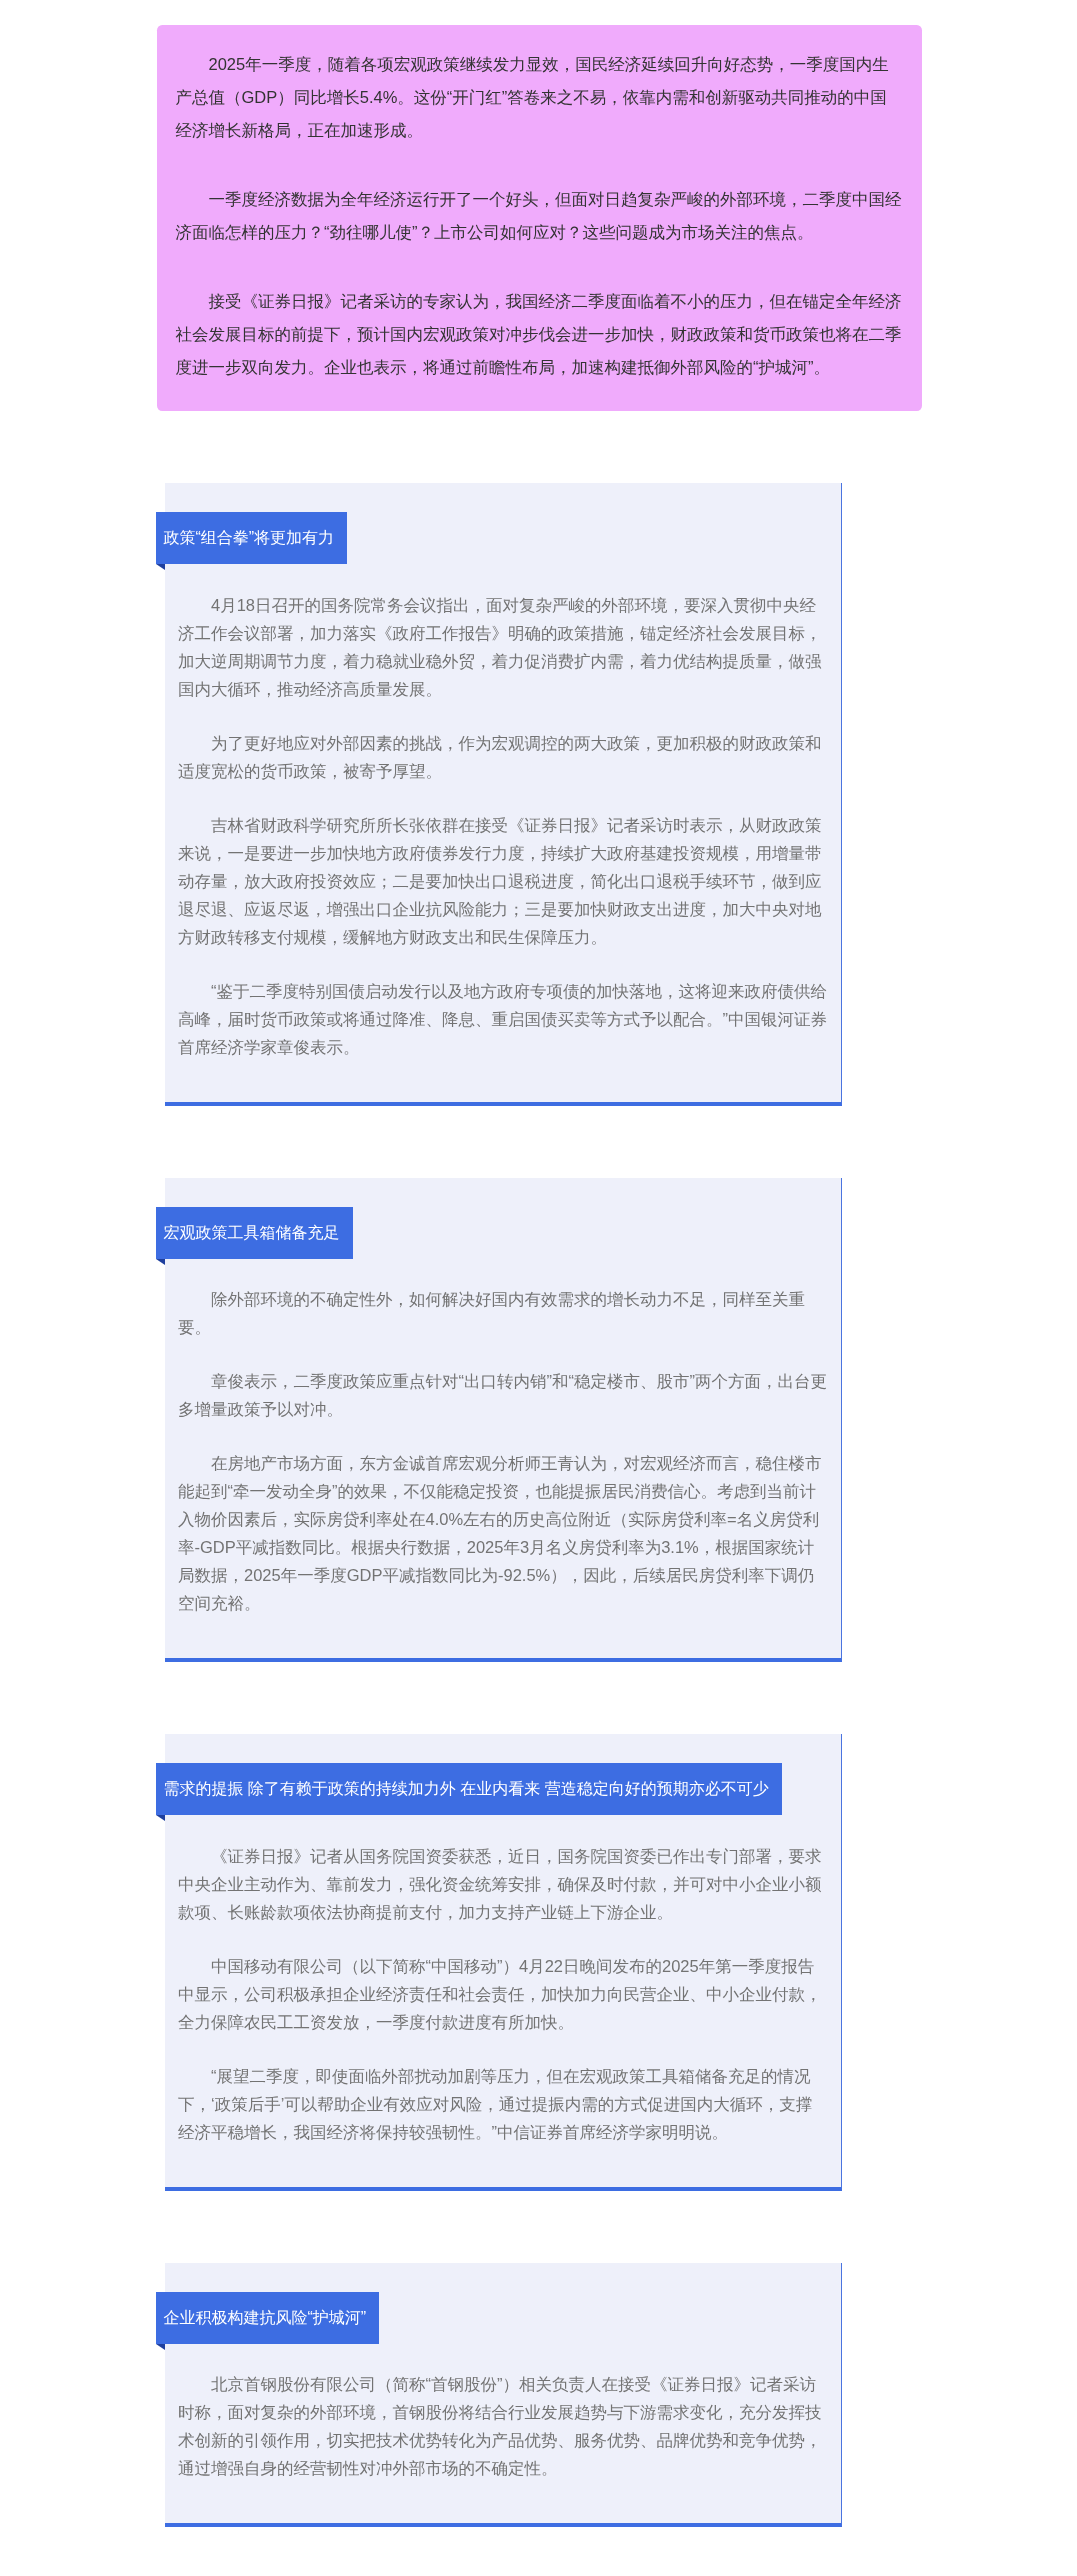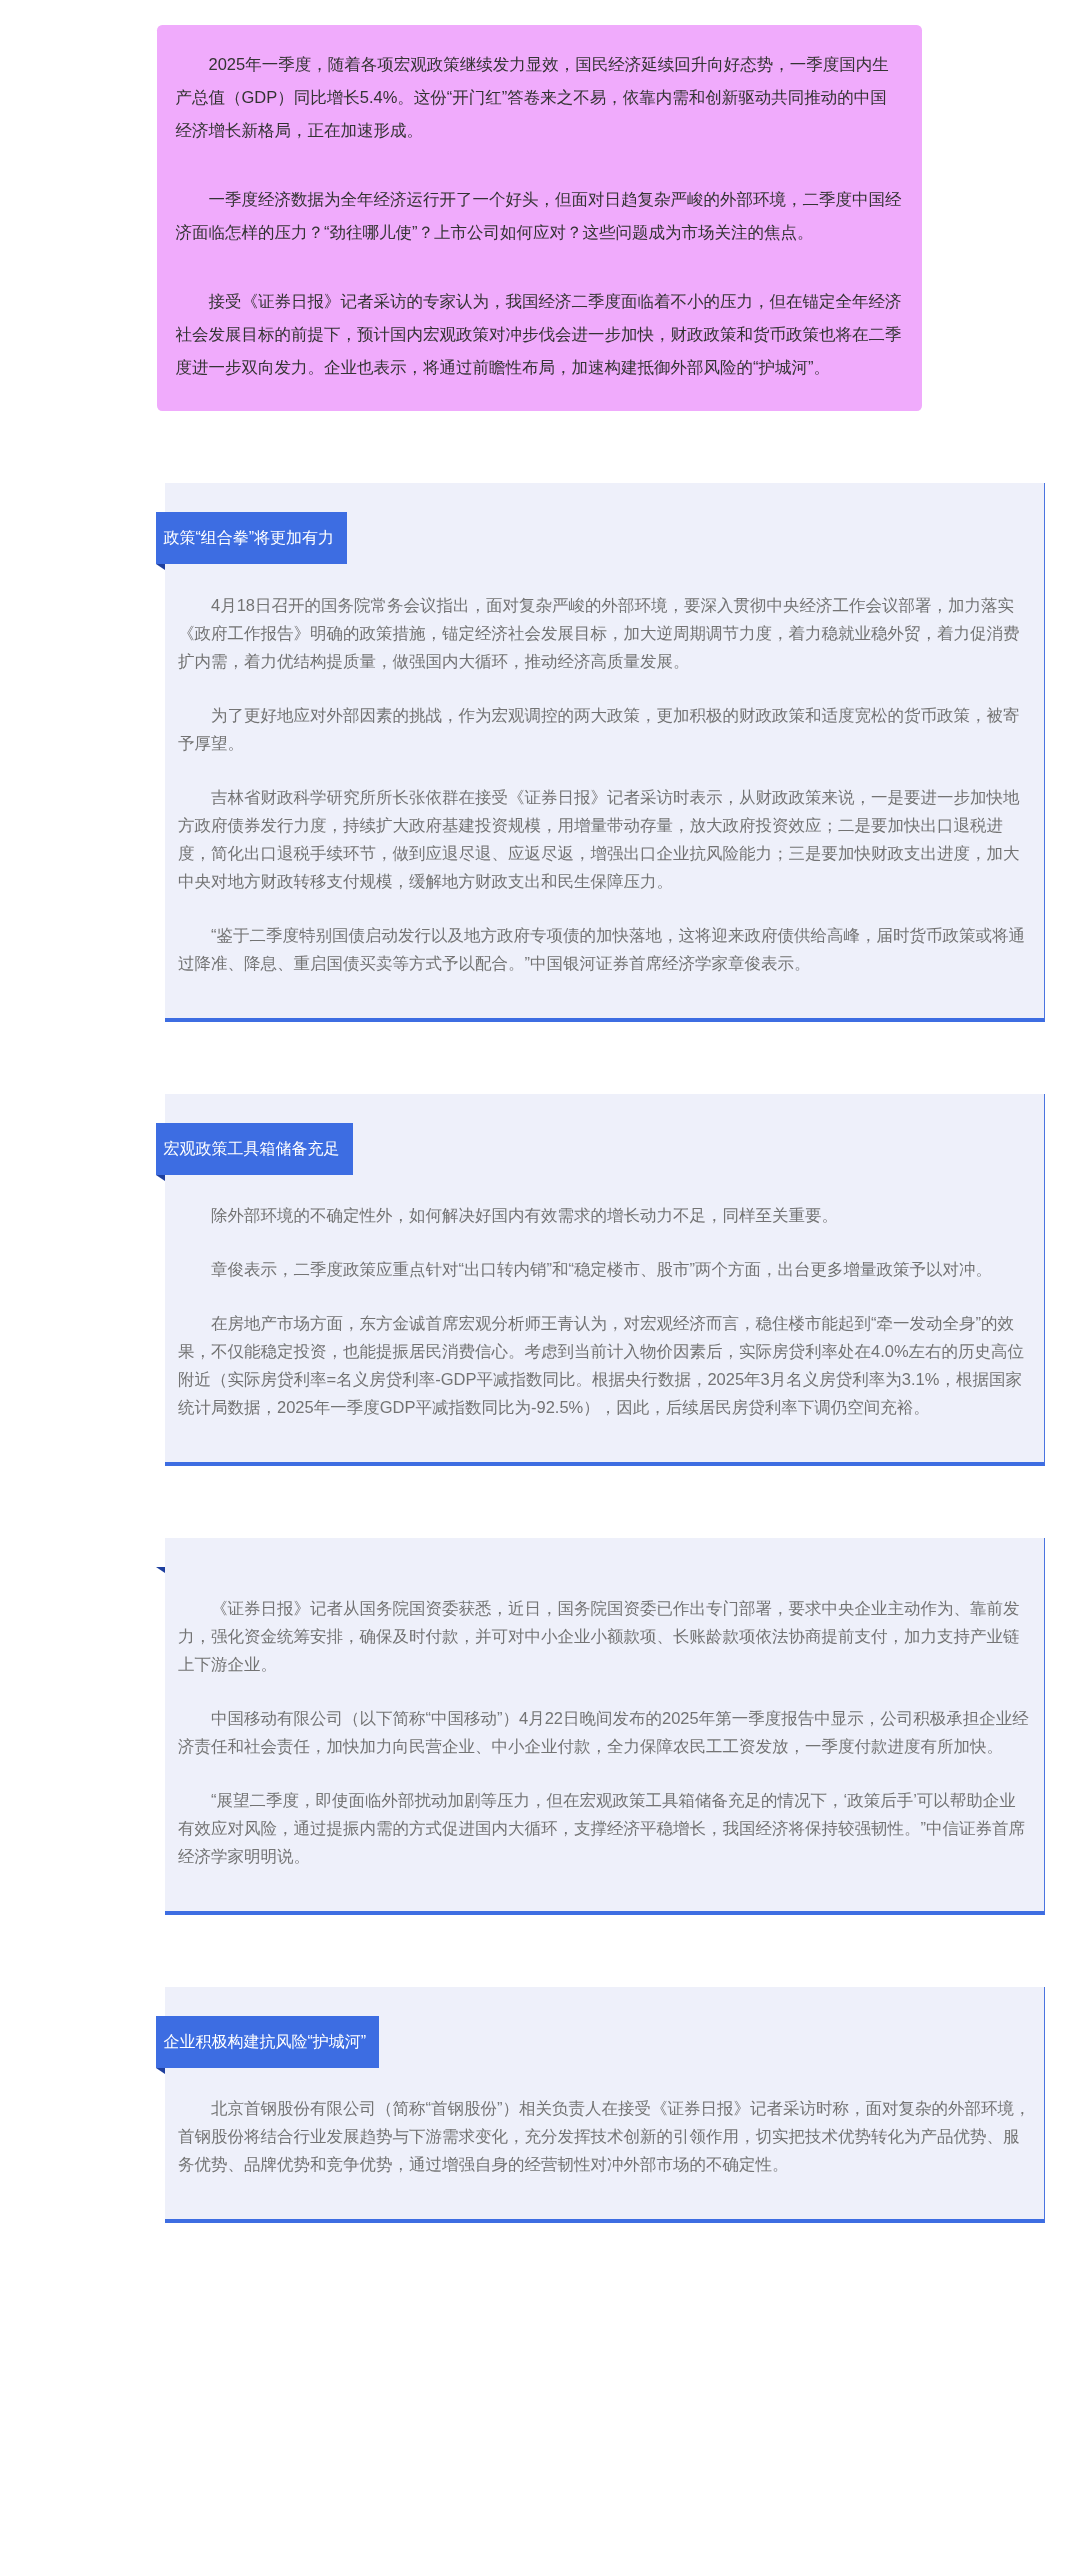--- a/index.html
+++ b/index.html
@@ -22,21 +22,21 @@
     font-size: 16.5px;
     line-height: 33px;
   }
   .intro p { text-indent: 2em; }
   .intro p + p { margin-top: 36px; }
 
   
   .card {
     margin-left: 165px;
     margin-top: 72px;
-    width: 880px;
+    width: 677px;
     background: #eef0fa;
     border-right: 1.5px solid #4a74e0;
     border-bottom: 4.6px solid #3d6de2;
     padding: 29px 0 41px 0;
   }
   .ribbon { position: relative; }
   .badge {
     display: inline-block;
     max-width: 732px;
     margin-left: -9.3px;
@@ -91,20 +91,21 @@
       <div class="badge">宏观政策工具箱储备充足</div>
       <div class="fold"></div>
     </div>
     <p>除外部环境的不确定性外，如何解决好国内有效需求的增长动力不足，同样至关重要。</p>
     <p>章俊表示，二季度政策应重点针对“出口转内销”和“稳定楼市、股市”两个方面，出台更多增量政策予以对冲。</p>
     <p>在房地产市场方面，东方金诚首席宏观分析师王青认为，对宏观经济而言，稳住楼市能起到“牵一发动全身”的效果，不仅能稳定投资，也能提振居民消费信心。考虑到当前计入物价因素后，实际房贷利率处在4.0%左右的历史高位附近（实际房贷利率=名义房贷利率-GDP平减指数同比。根据央行数据，2025年3月名义房贷利率为3.1%，根据国家统计局数据，2025年一季度GDP平减指数同比为-92.5%），因此，后续居民房贷利率下调仍空间充裕。</p>
   </section>
 
   <section class="card">
     <div class="ribbon">
+      <div class="badge">需求的提振 除了有赖于政策的持续加力外 在业内看来 营造稳定向好的预期亦必不可少</div>
       <div class="fold"></div>
     </div>
     <p>《证券日报》记者从国务院国资委获悉，近日，国务院国资委已作出专门部署，要求中央企业主动作为、靠前发力，强化资金统筹安排，确保及时付款，并可对中小企业小额款项、长账龄款项依法协商提前支付，加力支持产业链上下游企业。</p>
     <p>中国移动有限公司（以下简称“中国移动”）4月22日晚间发布的2025年第一季度报告中显示，公司积极承担企业经济责任和社会责任，加快加力向民营企业、中小企业付款，全力保障农民工工资发放，一季度付款进度有所加快。</p>
     <p>“展望二季度，即使面临外部扰动加剧等压力，但在宏观政策工具箱储备充足的情况下，‘政策后手’可以帮助企业有效应对风险，通过提振内需的方式促进国内大循环，支撑经济平稳增长，我国经济将保持较强韧性。”中信证券首席经济学家明明说。</p>
   </section>
 
   <section class="card">
     <div class="ribbon">
       <div class="badge">企业积极构建抗风险“护城河”</div>

